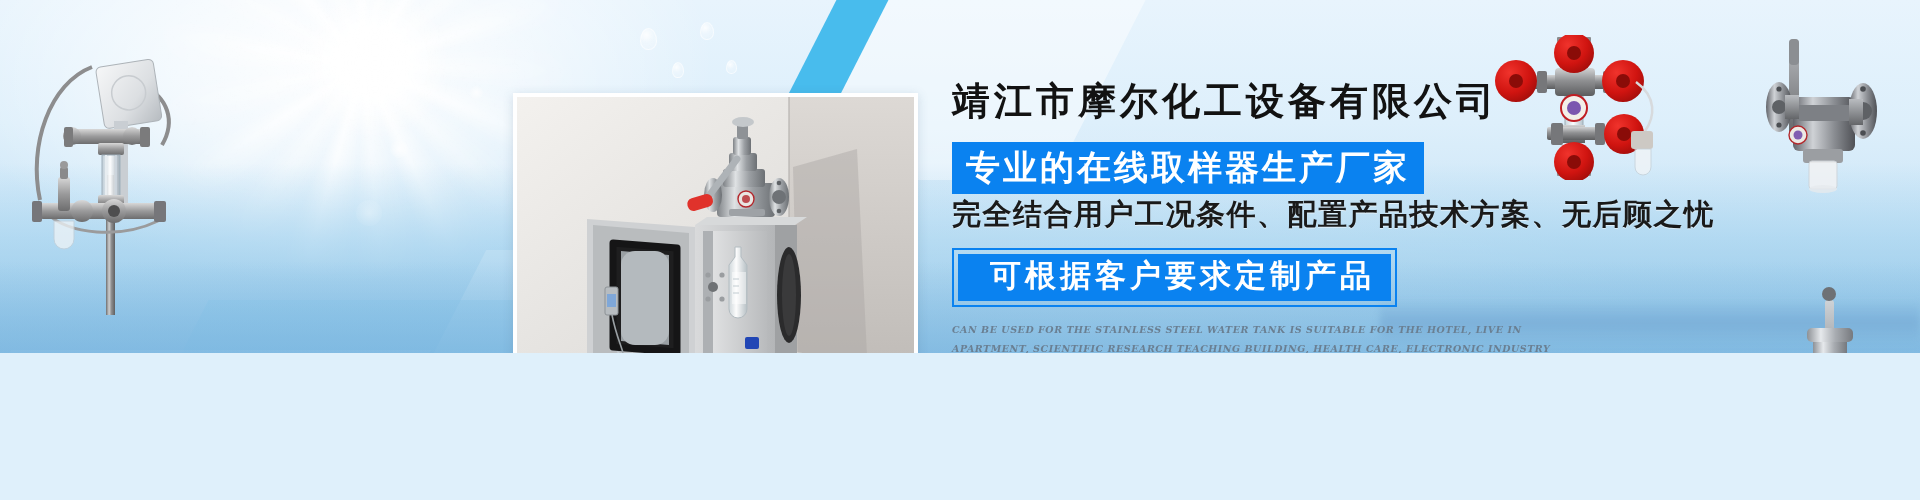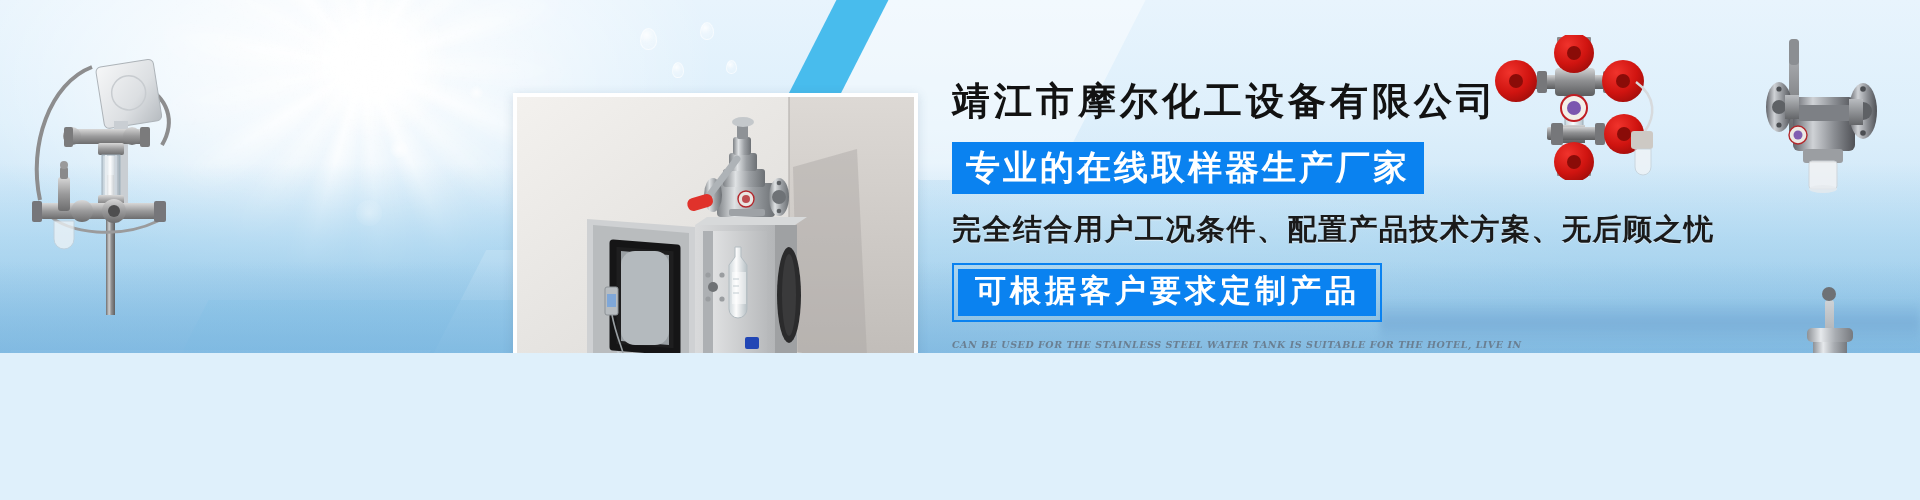--- a/index.html
+++ b/index.html
@@ -97,31 +97,31 @@
     font-size:38px;line-height:1;letter-spacing:4px;color:#121212;
     font-weight:700;white-space:nowrap;
   }
   .hl-bar{
     display:inline-block;margin-top:22px;background:#0a82f0;
     padding:6px 14px 8px 14px;
     font-size:34px;line-height:1.12;letter-spacing:3px;color:#ffffff;font-weight:700;
     white-space:nowrap;
   }
   .line3{
-    margin-top:19px;font-size:29px;line-height:1.15;letter-spacing:1.5px;
+    margin-top:4px;font-size:29px;line-height:1.15;letter-spacing:1.5px;
     color:#1a1a1a;font-weight:700;white-space:nowrap;
     text-shadow:0 1px 0 rgba(255,255,255,.5);
   }
   .cta-wrap{
     display:inline-block;margin-top:17px;border:2px solid #0a82f0;padding:4px;
   }
   .cta{
     display:block;background:#0a82f0;color:#fff;
     font-size:31px;line-height:1.18;letter-spacing:4px;font-weight:700;
-    padding:4px 16px 6px 17px;white-space:nowrap;
+    padding:4px 16px 6px 32px;white-space:nowrap;
   }
   .eng{
     margin-top:14px;width:610px;
     font-family:"DejaVu Serif","Liberation Serif",serif;
     font-size:9.5px;line-height:1.95;letter-spacing:.55px;
     color:#6a7f92;text-transform:uppercase;font-weight:700;font-style:italic;
   }
 
   
   .watermark{

